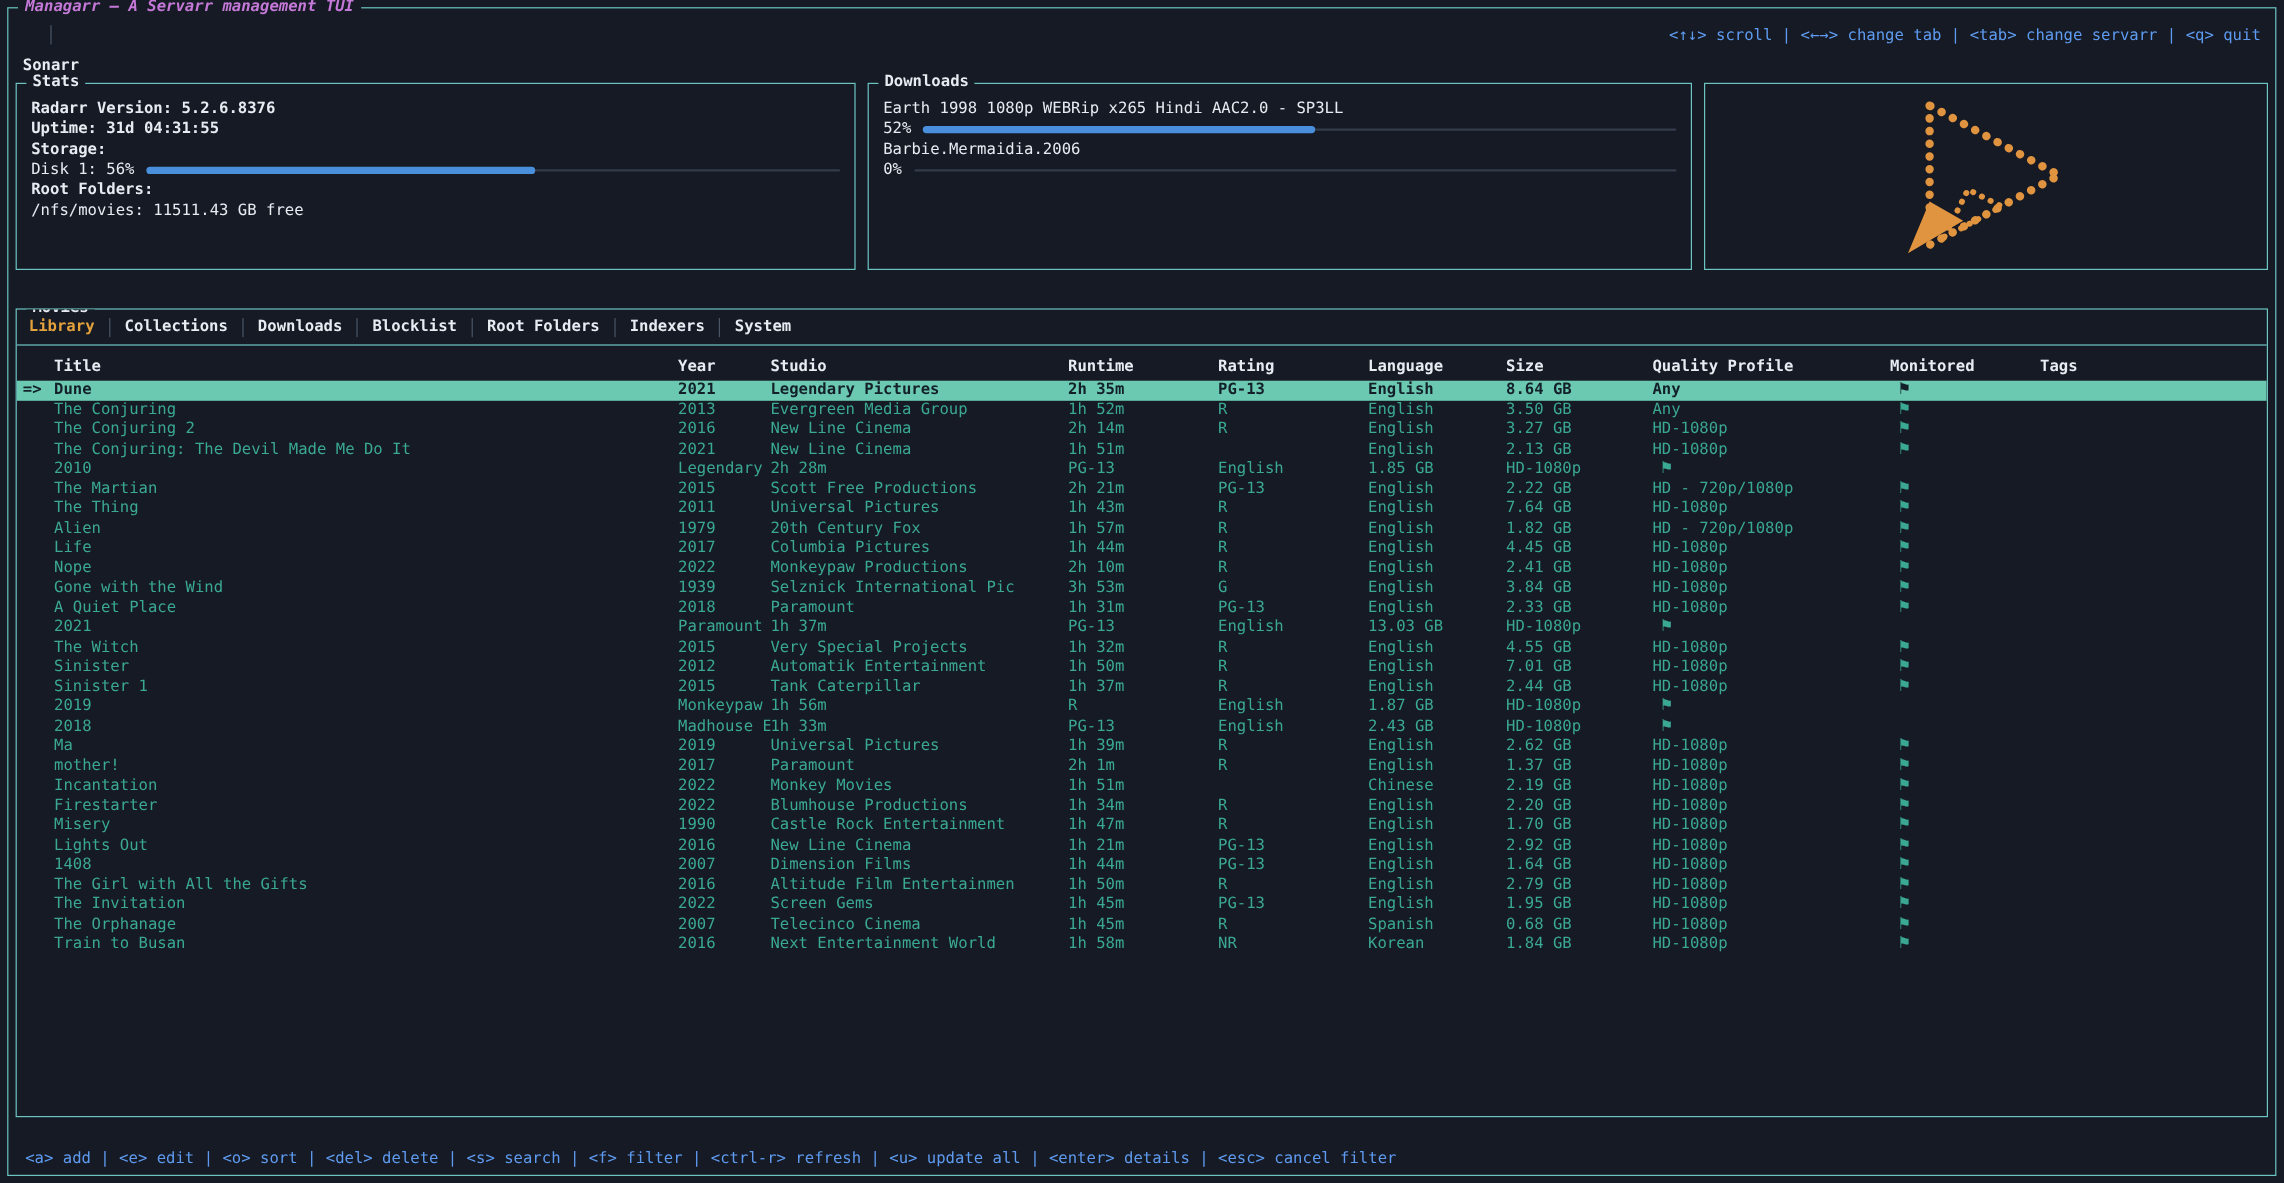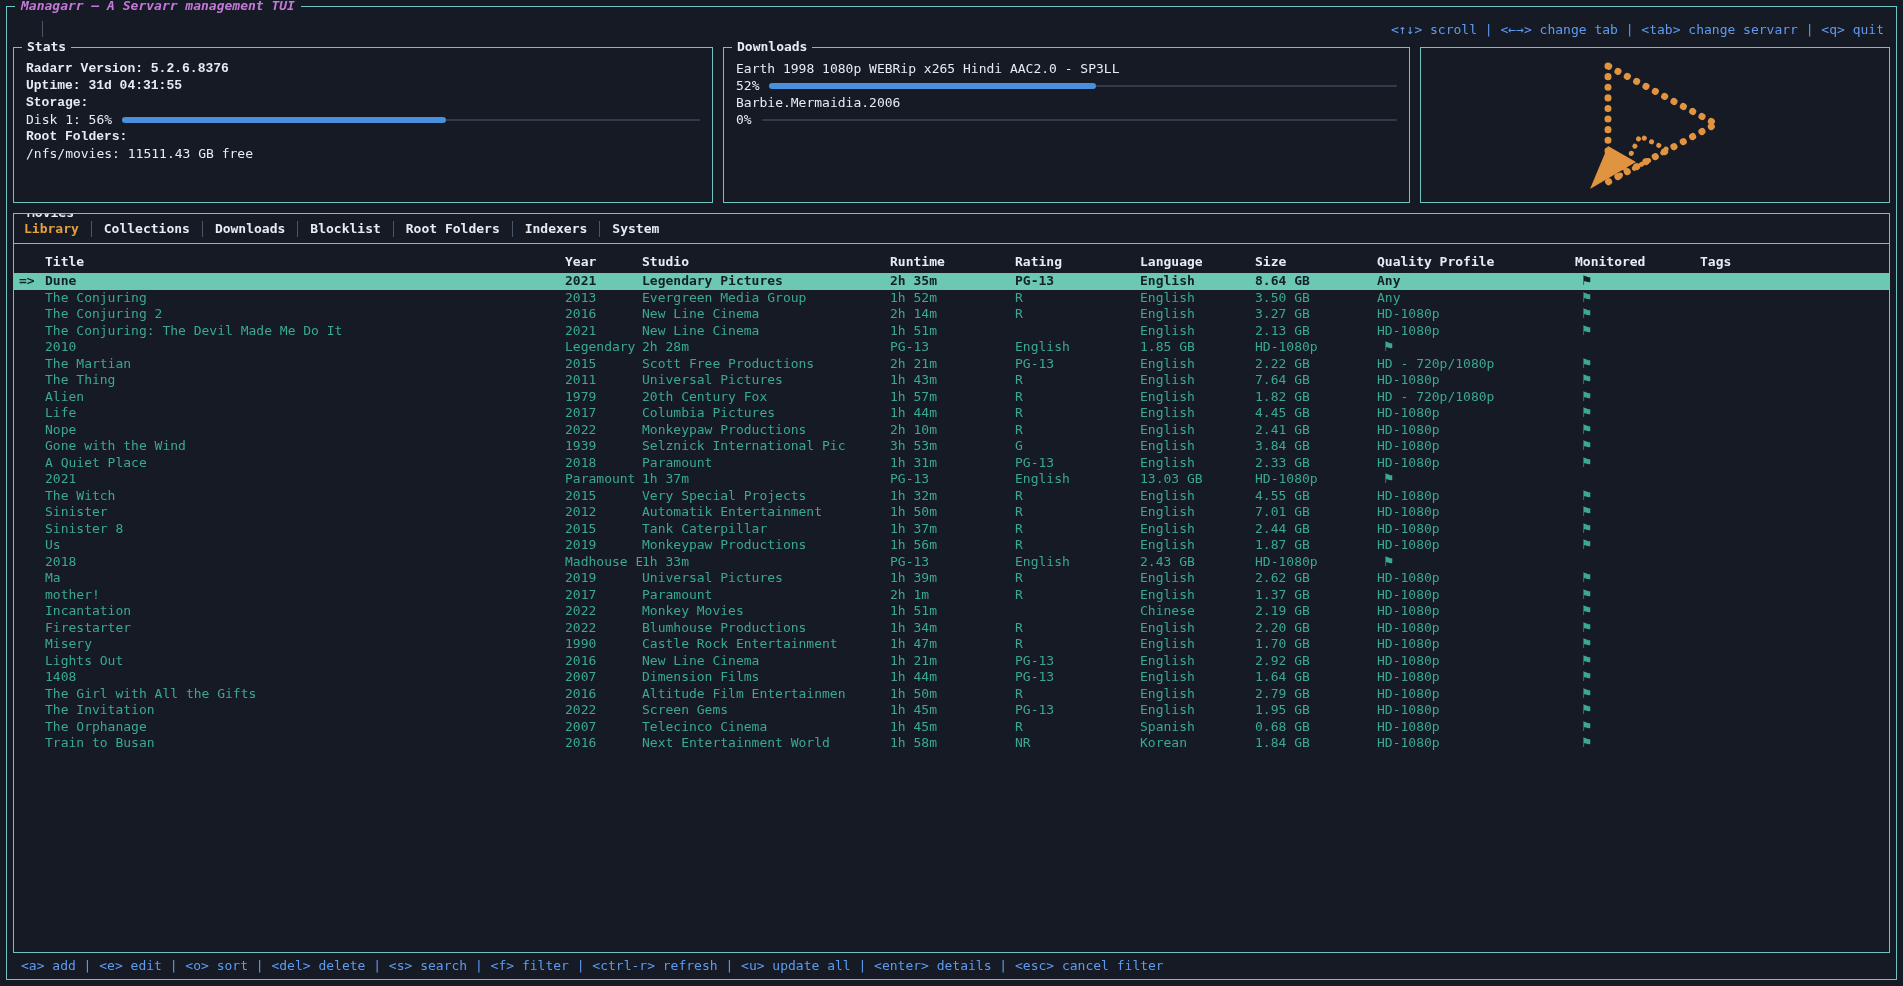--- a/index.html
+++ b/index.html
@@ -22,20 +22,21 @@
     background:var(--bg);
     font-family:"DejaVu Sans Mono","DejaVu Sans",monospace;
     font-size:13px;
     color:var(--white);
   }
   .app{
     position:absolute;inset:6px;
     border:1px solid var(--border);
     display:flex;flex-direction:column;
     padding:0 6px;
+    gap:22px;
   }
   .app-title{
     position:absolute;top:-10px;left:8px;
     background:var(--bg);padding:0 6px;
     color:var(--magenta);font-style:italic;font-weight:bold;
     line-height:18px;white-space:nowrap;
   }
   .servarr-row{
     margin-top:8px;height:28px;flex:0 0 auto;
     display:flex;align-items:center;justify-content:space-between;
@@ -55,21 +56,21 @@
   }
   .panel-title{
     position:absolute;top:-9px;left:8px;
     background:var(--bg);padding:0 5px;
     font-weight:bold;color:var(--white);line-height:16px;white-space:nowrap;
   }
   .stats-panel{flex:0 0 700px;padding:12px 12px 12px 12px;}
   .downloads-panel{flex:1 1 auto;padding:12px 12px 0 12px;}
   .logo-panel{flex:0 0 470px;display:flex;align-items:center;justify-content:center;}
   .sline{height:17px;line-height:17px;white-space:nowrap;display:flex;align-items:center;}
-  .b{font-weight:bold;font-family:Liberation Mono, monospace;}
+  .b{font-weight:bold;}
   .gauge{position:relative;flex:1 1 auto;height:6px;margin-left:10px;}
   .gauge .track{position:absolute;left:0;right:0;top:2px;height:2px;background:var(--track);border-radius:2px;}
   .gauge .fill{position:absolute;left:0;top:0;height:6px;background:var(--pb-blue);border-radius:3px;width:0;}
 
   .movies-panel{
     flex:1 1 auto;margin-top:10px;
     display:flex;flex-direction:column;overflow:hidden;
   }
   .movie-tabs{
     flex:0 0 30px;display:flex;align-items:center;gap:12px;
@@ -382,34 +383,33 @@
           <div class="cell c-runtime">1h 50m</div>
           <div class="cell c-rating">R</div>
           <div class="cell c-language">English</div>
           <div class="cell c-size">7.01 GB</div>
           <div class="cell c-quality">HD-1080p</div>
           <div class="cell c-monitored">⚑</div>
           <div class="cell c-tags"></div>
         </div>
         <div class="trow tgrid">
           <div class="cell c-marker"></div>
-          <div class="cell c-title">Sinister 8</div>
+          <div class="cell c-title">Sinister 1</div>
           <div class="cell c-year">2015</div>
           <div class="cell c-studio">Tank Caterpillar</div>
           <div class="cell c-runtime">1h 37m</div>
           <div class="cell c-rating">R</div>
           <div class="cell c-language">English</div>
           <div class="cell c-size">2.44 GB</div>
           <div class="cell c-quality">HD-1080p</div>
           <div class="cell c-monitored">⚑</div>
           <div class="cell c-tags"></div>
         </div>
         <div class="trow tgrid">
           <div class="cell c-marker"></div>
-          <div class="cell c-title">Us</div>
           <div class="cell c-year">2019</div>
           <div class="cell c-studio">Monkeypaw Productions</div>
           <div class="cell c-runtime">1h 56m</div>
           <div class="cell c-rating">R</div>
           <div class="cell c-language">English</div>
           <div class="cell c-size">1.87 GB</div>
           <div class="cell c-quality">HD-1080p</div>
           <div class="cell c-monitored">⚑</div>
           <div class="cell c-tags"></div>
         </div>

